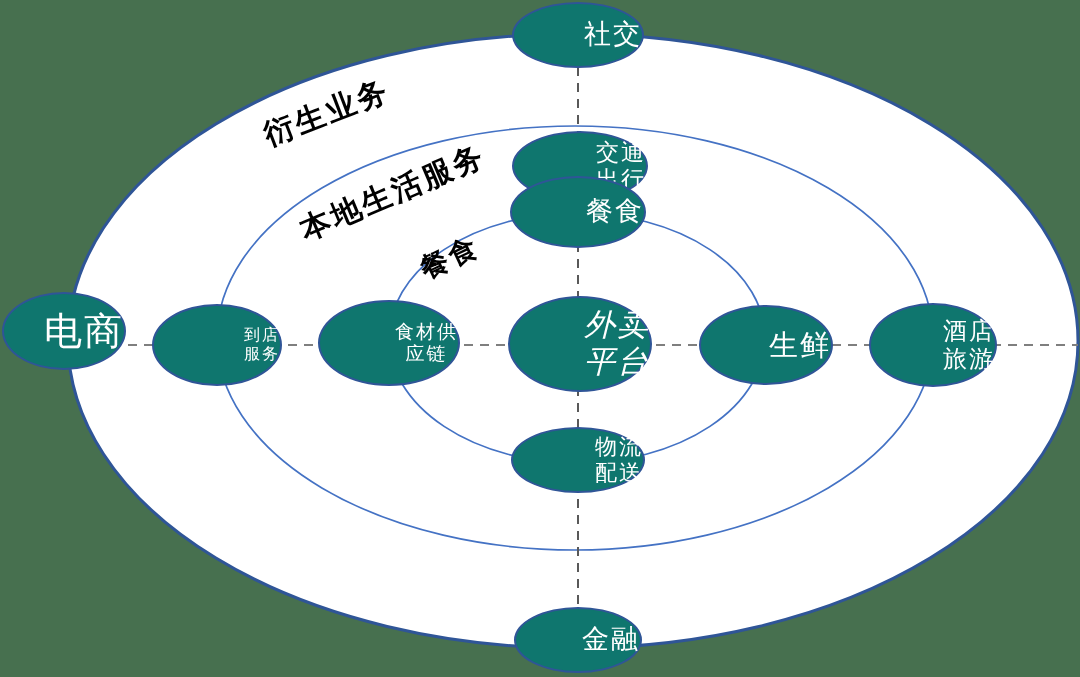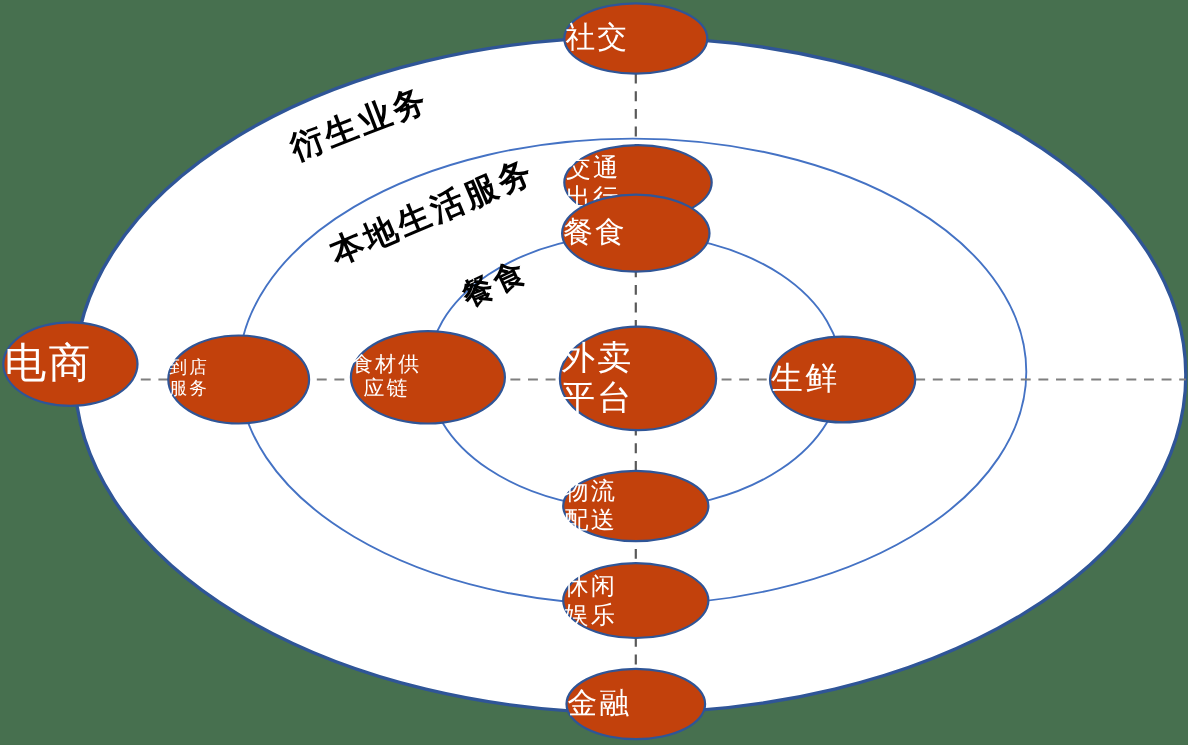--- a/index.html
+++ b/index.html
@@ -19,26 +19,26 @@
     position: absolute;
     left: 0;
     top: 0;
     width: 1080px;
     height: 677px;
   }
   .node {
     position: absolute;
     box-sizing: border-box;
     border-radius: 50%;
-    background: #c2410c;
+    background: #0f766e;
     border: 2px solid #2F5597;
     color: #ffffff;
     display: flex;
     align-items: center;
-    justify-content: flex-start;
+    justify-content: flex-end;
     text-align: center;
   }
   .node .node-label {
     line-height: 1.18;
     letter-spacing: 2px;
   }
   .node .node-label span { display: block; }
   .ring-label {
     position: absolute;
     color: #000000;
@@ -81,21 +81,21 @@
       <span>出行</span>
     </div>
   </div>
 
   <div class="node" style="left:510px; top:176px; width:136px; height:72px; font-size:27px;">
     <div class="node-label">
         <span>餐食</span>
       </div>
   </div>
 
-  <div class="node" style="left:508px; top:296px; width:144px; height:96px; font-size:31px;">
+  <div class="node" style="left:508px; top:296px; width:144px; height:96px; font-size:31px;font-style:italic;">
     <div class="node-label">
       <span>外卖</span>
       <span>平台</span>
     </div>
   </div>
 
   <div class="node" style="left:2px; top:292px; width:124px; height:78px; font-size:38px;">
     <div class="node-label">
         <span>电商</span>
       </div>
@@ -114,34 +114,34 @@
       <span>应链</span>
     </div>
   </div>
 
   <div class="node" style="left:699px; top:305px; width:134px; height:80px; font-size:29px;">
     <div class="node-label">
         <span>生鲜</span>
       </div>
   </div>
 
+  <div class="node" style="left:869px; top:303px; width:128px; height:84px; font-size:24px;">
+    <div class="node-label">
+      <span>酒店</span>
+      <span>旅游</span>
+    </div>
+  </div>
 
   <div class="node" style="left:511px; top:427px; width:134px; height:66px; font-size:22px;">
     <div class="node-label">
       <span>物流</span>
       <span>配送</span>
     </div>
   </div>
 
-  <div class="node" style="left:511px; top:511px; width:134px; height:70px; font-size:22px;">
-    <div class="node-label">
-      <span>休闲</span>
-      <span>娱乐</span>
-    </div>
-  </div>
 
   <div class="node" style="left:514px; top:607px; width:128px; height:66px; font-size:27px;">
     <div class="node-label">
         <span>金融</span>
       </div>
   </div>
 
 </div>
 
 </body></html>

